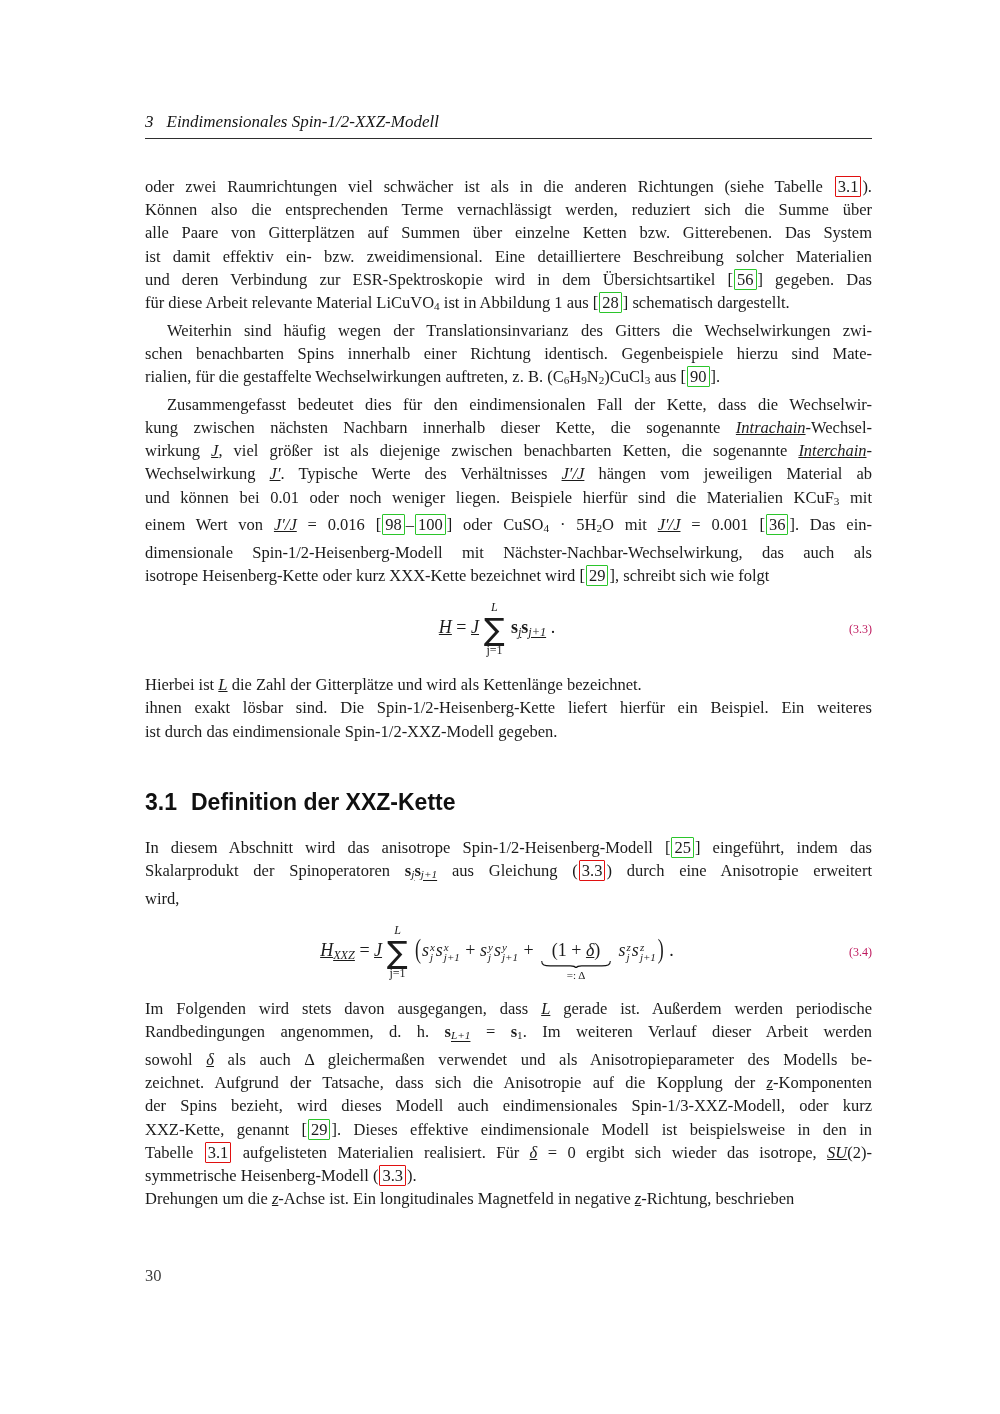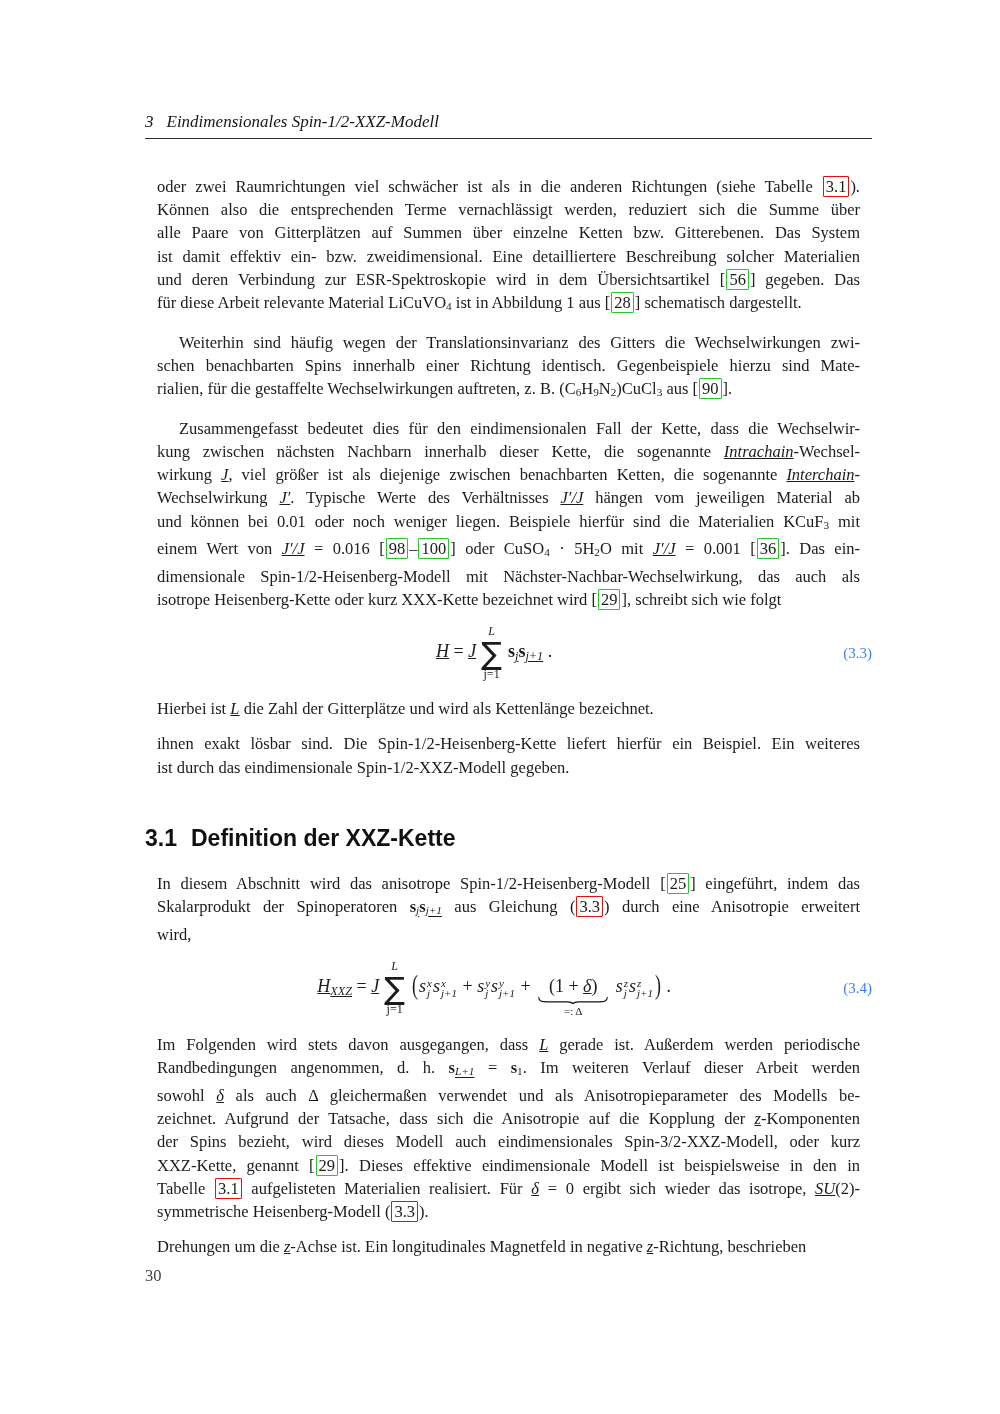--- a/index.html
+++ b/index.html
@@ -14,21 +14,21 @@
   .running-head {
     font-style:italic; font-size:17px; line-height:20px;
     padding-bottom:6px; border-bottom:1px solid #2e2e2e;
     display:flex; color:#161616;
   }
   .running-head .chap-no { margin-right:13px; }
 
   .body-flow { margin-top:36px; }
 
   
-  .para { margin:12px; }
+  .para { margin:0; }
   .line {
     font-size:16.5px; line-height:23.2px;
     text-align:justify; text-align-last:justify;
   }
   .line.last { text-align-last:left; }
   .line.ind { text-indent:22px; }
 
   .it { font-style:italic;text-decoration:underline; }
   .bd { font-weight:bold; }
   .sb { font-size:0.68em; vertical-align:-0.22em; }
@@ -42,21 +42,21 @@
   .section-heading {
     font-family:"Liberation Sans","DejaVu Sans",sans-serif;
     font-weight:bold; font-size:23px; line-height:30px; color:#101010;
     margin:44px 0 19px 0; display:flex;
   }
   .section-heading .sec-no { margin-right:14px; }
 
   
   .equation { display:flex; align-items:center; margin:14px 0 16px 0; }
   .eq-formula { flex:1; text-align:center; font-size:18px; white-space:nowrap; }
-  .eq-number { font-size:15px; color:#3b82f6; }
+  .eq-number { font-size:12px; color:#be185d; }
 
   .sum {
     display:inline-flex; flex-direction:column; align-items:center;
     vertical-align:middle; margin:0 6px 0 5px; line-height:1;
   }
   .sum-top { font-size:12px; font-style:italic; line-height:13px; }
   .sum-sigma { font-family:"DejaVu Sans",sans-serif; font-size:31px; line-height:30px; }
   .sum-bot { font-size:12px; line-height:13px; }
 
   .ss { white-space:nowrap; }
@@ -164,21 +164,21 @@
                 <span>z</span>
                 <span>j+1</span>
               </span></span><span class="big-paren">)</span><span class=""> .</span></span>
           <span class="eq-number">(3.4)</span>
         </div>
         <div class="para">
           <div class="line"><span class="">Im Folgenden wird stets davon ausgegangen, dass </span><span class="it">L</span><span class=""> gerade ist. Außerdem werden periodische</span></div>
           <div class="line"><span class="">Randbedingungen angenommen, d. h. </span><span class="bd">s</span><span class="it sb">L+1</span><span class=""> = </span><span class="bd">s</span><span class="sb">1</span><span class="">. Im weiteren Verlauf dieser Arbeit werden</span></div>
           <div class="line"><span class="">sowohl </span><span class="it">δ</span><span class=""> als auch Δ gleichermaßen verwendet und als Anisotropieparameter des Modells be-</span></div>
           <div class="line"><span class="">zeichnet. Aufgrund der Tatsache, dass sich die Anisotropie auf die Kopplung der </span><span class="it">z</span><span class="">-Komponenten</span></div>
-          <div class="line"><span class="">der Spins bezieht, wird dieses Modell auch eindimensionales Spin-3/2-XXZ-Modell, oder kurz</span></div>
+          <div class="line"><span class="">der Spins bezieht, wird dieses Modell auch eindimensionales Spin-1/3-XXZ-Modell, oder kurz</span></div>
           <div class="line"><span class="">XXZ-Kette, genannt [</span><span class="ref" style="border-color: rgb(43, 197, 43);">29</span><span class="">]. Dieses effektive eindimensionale Modell ist beispielsweise in den in</span></div>
           <div class="line"><span class="">Tabelle </span><span class="ref" style="border-color: rgb(224, 16, 16);">3.1</span><span class=""> aufgelisteten Materialien realisiert. Für </span><span class="it">δ</span><span class=""> = 0 ergibt sich wieder das isotrope, </span><span class="it">SU</span><span class="">(2)-</span></div>
           <div class="line last"><span class="">symmetrische Heisenberg-Modell (</span><span class="ref" style="border-color: rgb(224, 16, 16);">3.3</span><span class="">).</span></div>
         </div>
         <div class="para">
           <div class="line last"><span class="">Drehungen um die </span><span class="it">z</span><span class="">-Achse ist. Ein longitudinales Magnetfeld in negative </span><span class="it">z</span><span class="">-Richtung, beschrieben</span></div>
         </div>
       </div>
   </div>
   <div class="page-number">30</div>

